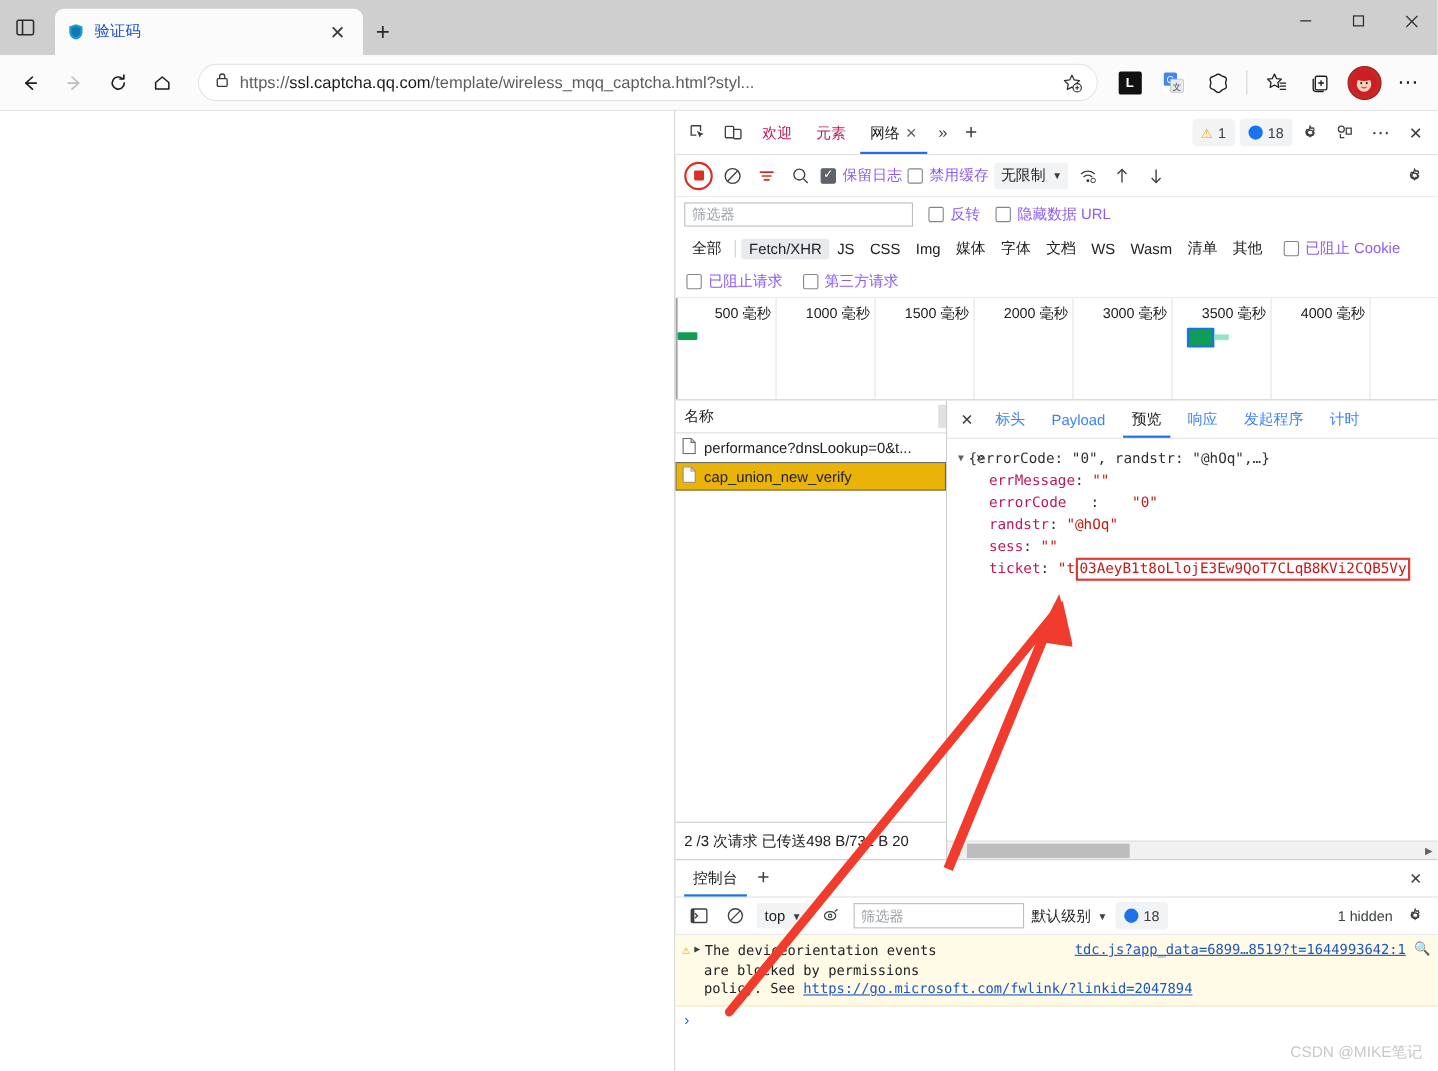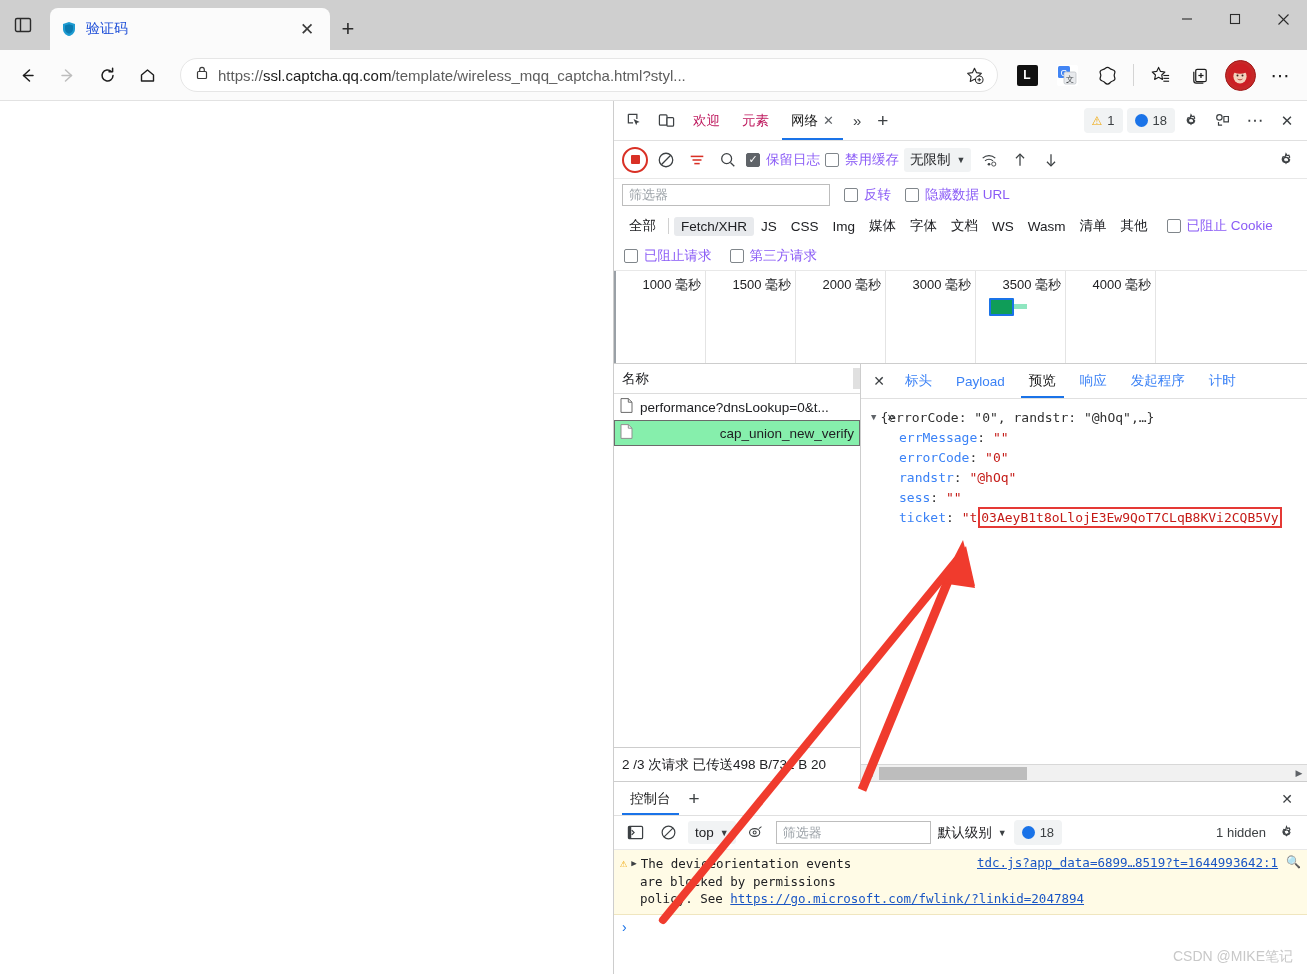--- a/index.html
+++ b/index.html
@@ -216,21 +216,21 @@
     padding:0 8px; font-size:13.5px; color:#202124; position:relative;
   }
   .req-head::after {
     content:""; position:absolute; right:0; top:4px; bottom:4px; width:7px; background:#e0e0e0;
   }
   .req-list { flex:1 1 auto; overflow:hidden; }
   .req-row {
     height:26px; display:flex; align-items:center; gap:7px; padding:0 6px;
     font-size:13.5px; color:#202124; white-space:nowrap; overflow:hidden;
   }
-  .req-row.sel { background:#86efac; outline:1px solid #6b6b6b; outline-offset:-1px;justify-content:space-between; }
+  .req-row.sel { background:#eab308; outline:1px solid #6b6b6b; outline-offset:-1px; }
   .doc-ic { flex:0 0 auto; }
   .req-status {
     height:34px; border-top:1px solid #cdcdcd; display:flex; align-items:center;
     padding:0 8px; font-size:13.5px; color:#202124; white-space:nowrap; overflow:hidden;
   }
 
   .detail-pane { flex:1 1 auto; display:flex; flex-direction:column; min-width:0; }
   .detail-tabs {
     height:35px; display:flex; align-items:center; border-bottom:1px solid #e0e0e0;
     padding-left:4px;
@@ -244,21 +244,21 @@
   .d-tab.active::after {
     content:""; position:absolute; left:4px; right:4px; bottom:0; height:2.5px; background:#1a73e8;
   }
   .preview-body {
     flex:1 1 auto; overflow:hidden; position:relative; background:#fff;
     font-family:"DejaVu Sans Mono","Liberation Mono",monospace; font-size:13px;
     padding:8px 0 0 10px;
   }
   .json-line { height:20px; display:flex; align-items:center; white-space:pre; color:#5f1fa0; }
   .tri { color:#5f6368; font-size:9px; margin-right:4px; }
-  .j-key { color:#3b82f6; }
+  .j-key { color:#be185d; }
   .j-plain { color:#303030; }
   .j-str { color:#c41a16; }
   .ticket-val { color:#c41a16; }
   .ticket-box {
     border:2px solid #e53935; padding:0 1px; margin-left:1px;
     display:inline-block; line-height:17px; max-width:320px; overflow:hidden;
   }
   .expand-chev {
     position:absolute; left:26px; top:10px; color:#3c4043; font-size:13px;
   }
@@ -616,20 +616,24 @@
       </label>
       <label class="cbx-lbl">
         <span class="cbx"></span>
         <span>第三方请求</span>
       </label>
     </div>
 
     <div class="overview">
       <div class="ov-gut"></div>
       <div class="ov-cell">
+        <span class="lbl">500 毫秒</span>
+        <div class="bar-green" style="left:0px; top:31px; width:18px;"></div>
+      </div>
+      <div class="ov-cell">
           <span class="lbl">1000 毫秒</span>
         </div>
       <div class="ov-cell">
           <span class="lbl">1500 毫秒</span>
         </div>
       <div class="ov-cell">
           <span class="lbl">2000 毫秒</span>
         </div>
       <div class="ov-cell">
           <span class="lbl">3000 毫秒</span>
@@ -688,21 +692,21 @@
 
         <div class="preview-body">
           <div class="json-line">
             <span class="tri">▼</span><span class="j-plain">{</span><span class="j-plain">errorCode: "0", randstr: "@hOq",…}</span>
           </div>
           <div class="expand-chev">»</div>
 
           <div class="json-line" style="padding-left:28px;">
             <span class="j-key">errMessage</span><span class="j-plain">: </span><span class="j-str">""</span>
           </div>
-          <div class="json-line" style="padding-left:28px;">
+          <div class="json-line" style="padding-left:28px;gap:22px;">
             <span class="j-key">errorCode</span><span class="j-plain">: </span><span class="j-str">"0"</span>
           </div>
           <div class="json-line" style="padding-left:28px;">
             <span class="j-key">randstr</span><span class="j-plain">: </span><span class="j-str">"@hOq"</span>
           </div>
           <div class="json-line" style="padding-left:28px;">
             <span class="j-key">sess</span><span class="j-plain">: </span><span class="j-str">""</span>
           </div>
           <div class="json-line" style="padding-left:28px;">
             <span class="j-key">ticket</span><span class="j-plain">: </span><span class="j-str">"t</span><span class="ticket-box ticket-val">03AeyB1t8oLlojE3Ew9QoT7CLqB8KVi2CQB5Vy</span>

